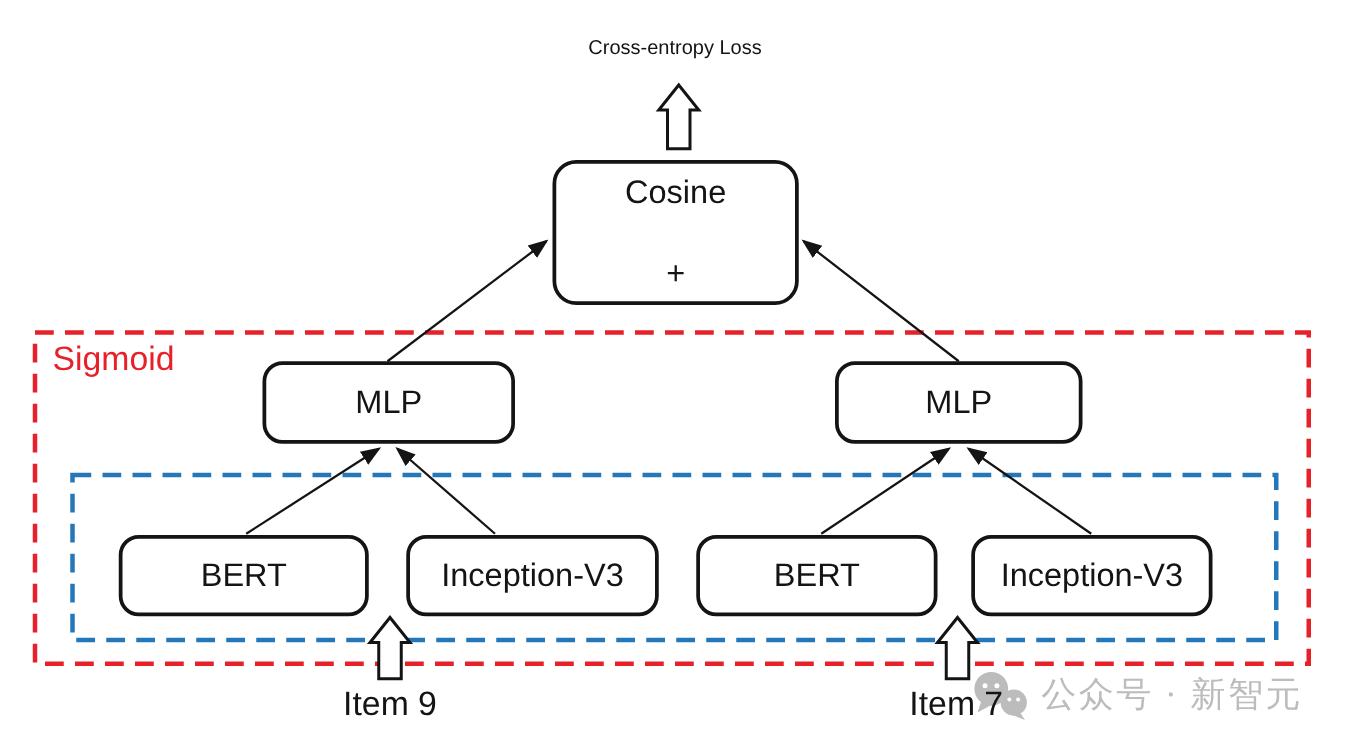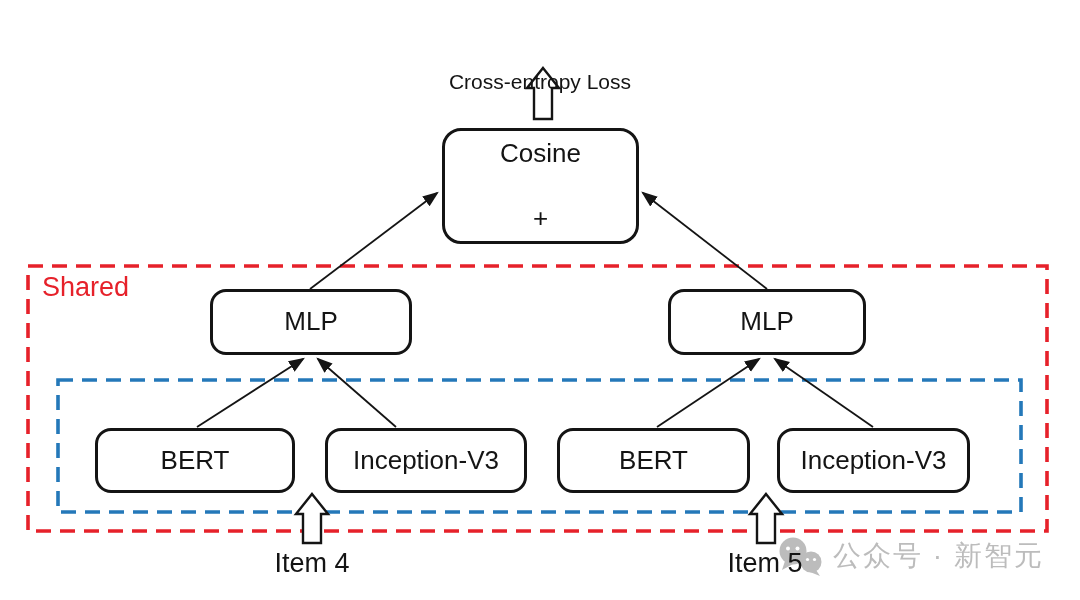--- a/index.html
+++ b/index.html
@@ -32,34 +32,34 @@
   }
   .node-fusion{left:442px;top:128px;width:197px;height:116px;border-radius:19px;gap:33px;}
   .node-mlp-left{left:210px;top:289px;width:202px;height:66px;}
   .node-mlp-right{left:668px;top:289px;width:198px;height:66px;}
   .node-bert-left{left:95px;top:428px;width:200px;height:65px;}
   .node-inc-left{left:325px;top:428px;width:202px;height:65px;}
   .node-bert-right{left:557px;top:428px;width:193px;height:65px;}
   .node-inc-right{left:777px;top:428px;width:193px;height:65px;}
   .loss-label{
     position:absolute;left:340px;top:30px;width:400px;
-    text-align:center;font-size:21px;z-index:2;margin-top:40px;
+    text-align:center;font-size:16px;z-index:2;
   }
   .region-label{position:absolute;font-size:27px;z-index:2;}
   .shared-label{left:42px;top:272px;color:var(--red);}
   .pretrained-label{left:73px;top:388px;color:var(--blue);}
   .item-label{position:absolute;top:548px;width:160px;text-align:center;font-size:27px;z-index:3;}
   .item1-label{left:232px;}
   .item2-label{left:685px;}
   .watermark{
     position:absolute;left:776px;top:536px;
     display:flex;align-items:center;gap:7px;
     color:var(--watermark-gray);z-index:1;
   }
-  .watermark-text{font-size:28px;letter-spacing:2px;white-space:nowrap;}
+  .watermark-text{font-size:28px;letter-spacing:2px;white-space:nowrap;font-family:Liberation Serif, serif;}
 </style>
 </head>
 <body>
 
 <div class="canvas">
 
   <svg class="layer" width="1080" height="600" viewBox="0 0 1080 600">
     <defs>
       <marker id="arrowhead" viewBox="0 0 10 10" refX="8.6" refY="5" markerWidth="9" markerHeight="9" orient="auto">
         <path d="M0,1.2 L10,5 L0,8.8 Z" style="fill:var(--ink)"></path>
@@ -120,18 +120,18 @@
   <div class="node node-inc-left">
     <span>Inception-V3</span>
   </div>
   <div class="node node-bert-right">
     <span>BERT</span>
   </div>
   <div class="node node-inc-right">
     <span>Inception-V3</span>
   </div>
 
-  <div class="region-label shared-label">Shared</div>
+  <div class="region-label shared-label">Sigmoid</div>
 
-  <div class="item-label item1-label">Item 4</div>
-  <div class="item-label item2-label">Item 5</div>
+  <div class="item-label item1-label">Item 9</div>
+  <div class="item-label item2-label">Item 7</div>
 
 </div>
 
 </body></html>

